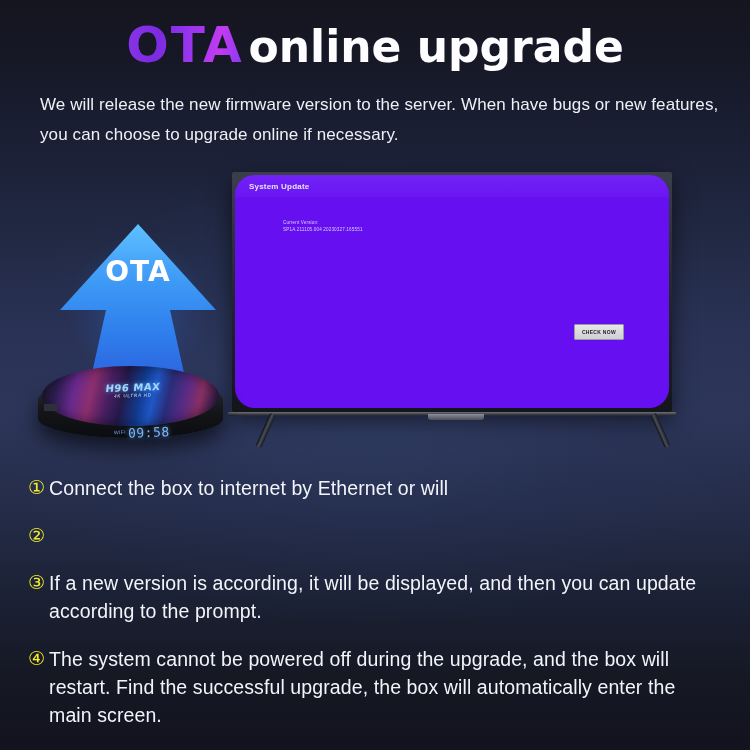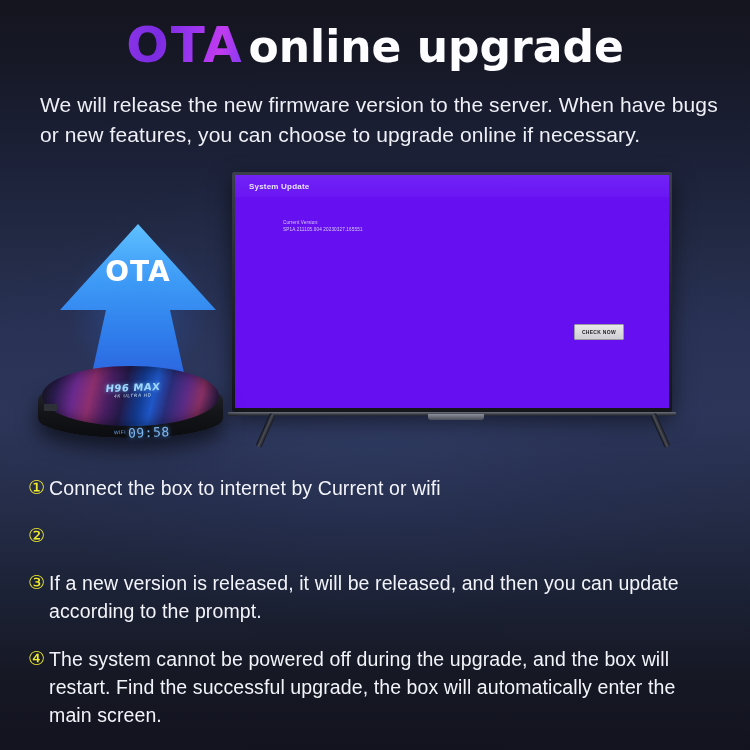--- a/index.html
+++ b/index.html
@@ -52,21 +52,21 @@
     color:#fdfdff;
     letter-spacing:0px;
     font-family:"DejaVu Sans", sans-serif;
   }
 
   
   .intro {
     position:absolute;
     top:90px; left:40px; right:28px;
     color:#eef0f6;
-    font-size:21px;
+    font-size:17px;
     line-height:30px;
     letter-spacing:0.1px;
   }
 
   
   .tv {
     position:absolute;
     left:232px; top:172px;
     width:440px; height:240px;
   }
@@ -75,20 +75,21 @@
     background:linear-gradient(180deg,#3b3f4c 0%,#23262f 50%,#14161c 100%);
     border-radius:2px;
     padding:3px 3px 4px 3px;
     box-shadow:0 8px 22px rgba(0,0,0,0.55);
   }
   .tv-screen {
     position:relative;
     width:100%; height:100%;
     background:#6610f2;
     overflow:hidden;
+    border-radius:20px;
   }
   .tv-screen-header {
     height:22px;
     background:linear-gradient(180deg,#7122f5 0%,#6a16f4 100%);
     display:flex; align-items:center;
     padding-left:14px;
   }
   .tv-screen-title {
     color:#e9e3fb;
     font-size:8px;
@@ -325,28 +326,28 @@
     <div class="box-logo">H96 MAX</div>
     <div class="box-sub">4K ULTRA HD</div>
   </div>
   <div class="box-port"></div>
   <div class="box-wifi">WIFI</div>
   <div class="box-led">09:58</div>
 
   <div class="steps">
     <div class="step">
       <span class="step-num">①</span>
-      <span class="step-text">Connect the box to internet by Current or wifi</span>
+      <span class="step-text">Connect the box to internet by Ethernet or will</span>
     </div>
     <div class="step">
       <span class="step-num">②</span>
     </div>
     <div class="step">
       <span class="step-num">③</span>
-      <span class="step-text">If a new version is released, it will be released, and then you can update according to the prompt.</span>
+      <span class="step-text">If a new version is according, it will be displayed, and then you can update according to the prompt.</span>
     </div>
     <div class="step">
       <span class="step-num">④</span>
       <span class="step-text">The system cannot be powered off during the upgrade, and the box will restart. Find the successful upgrade, the box will automatically enter the main screen.</span>
     </div>
   </div>
 
 </div>
 
 </body></html>

